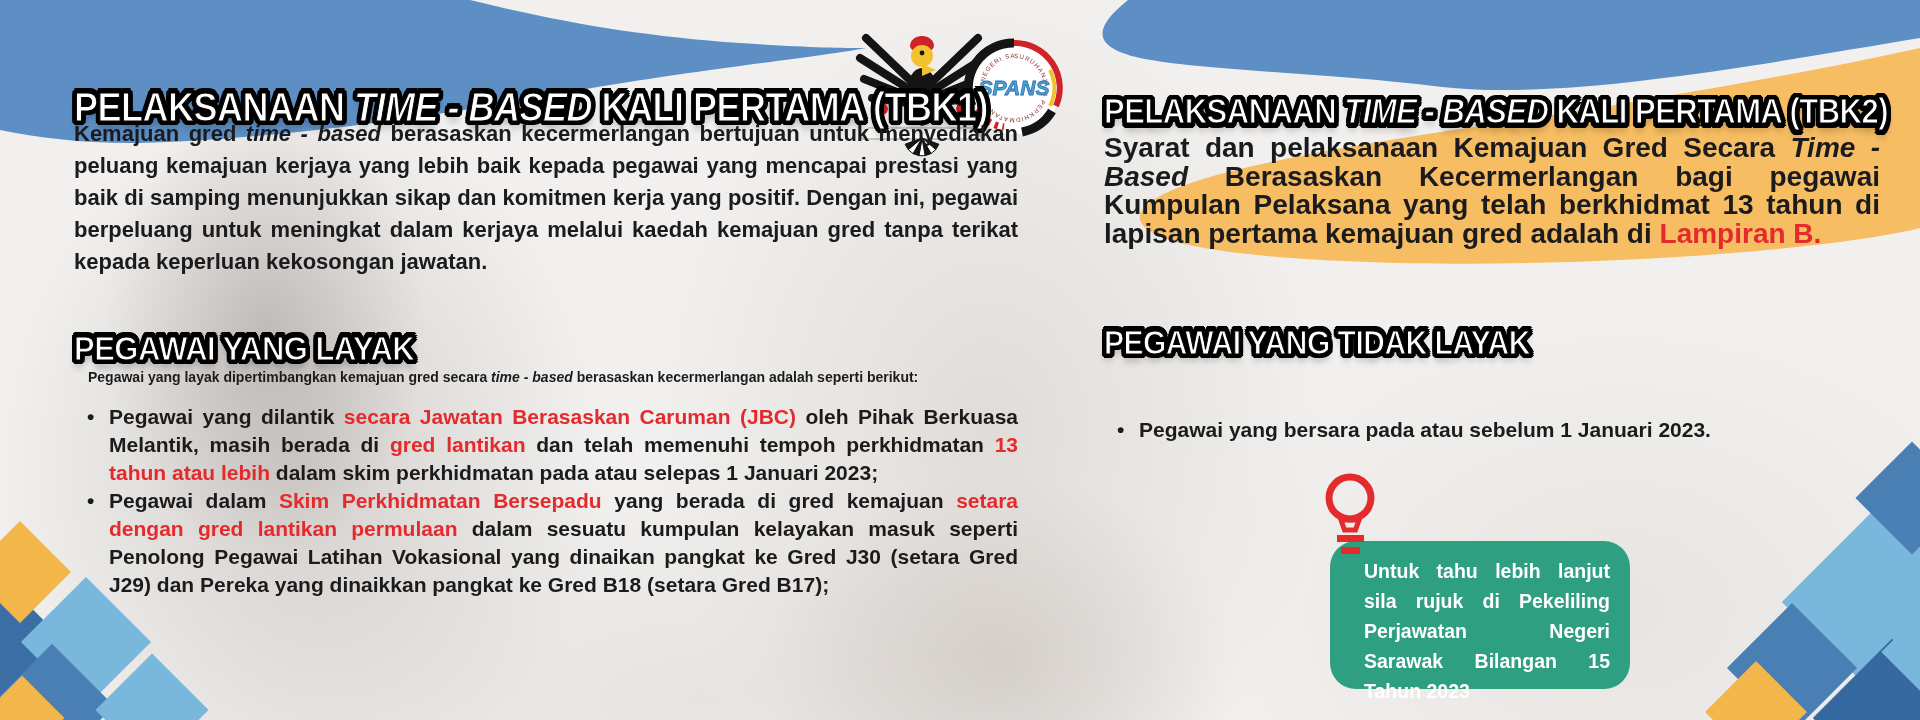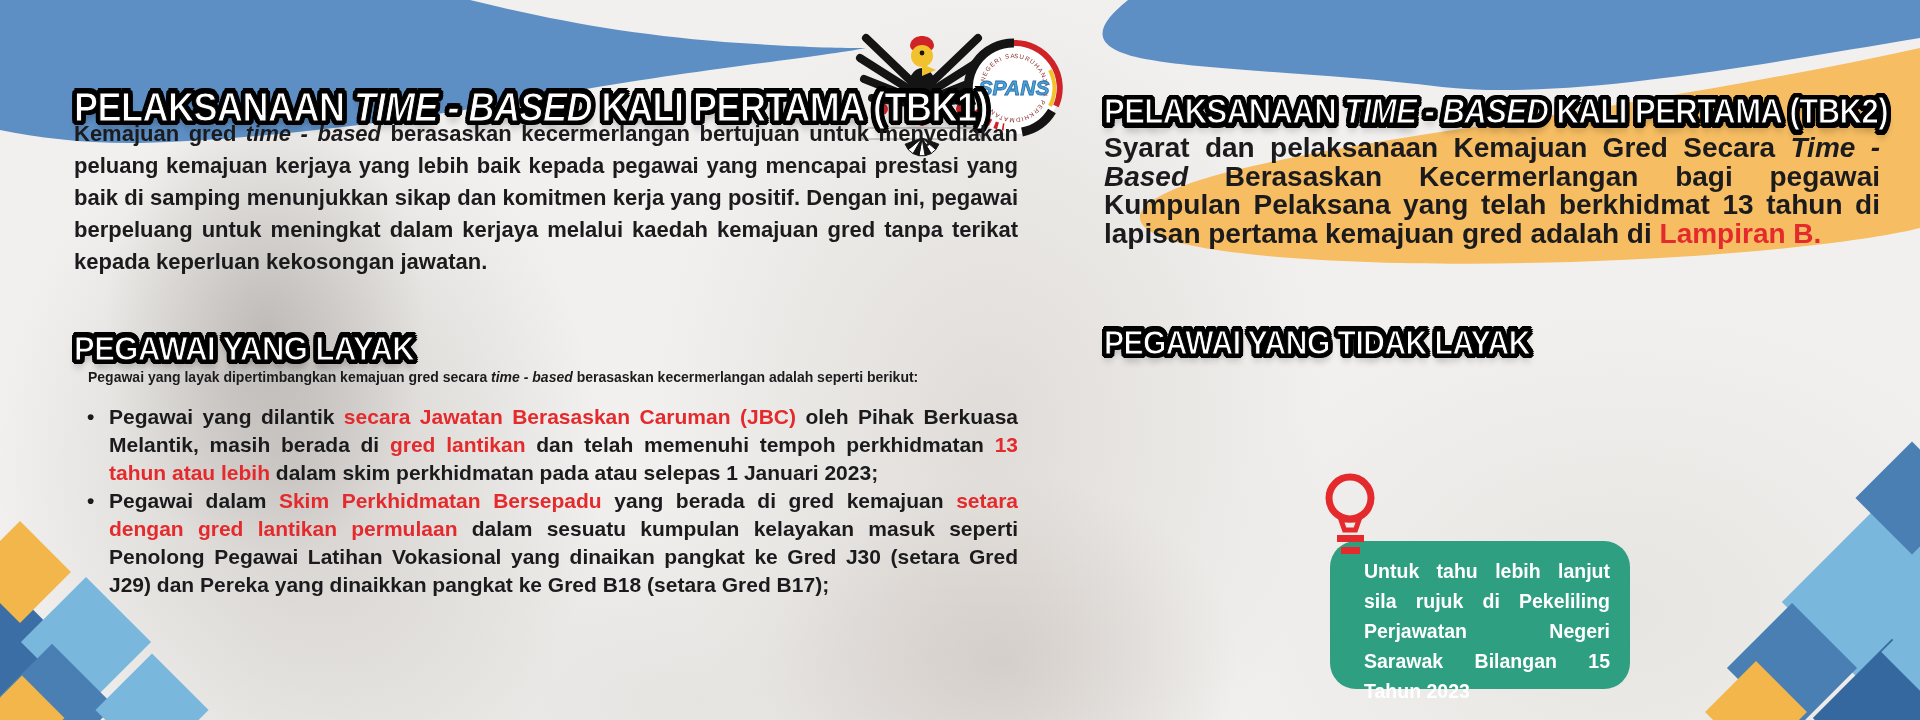--- a/index.html
+++ b/index.html
@@ -159,20 +159,23 @@
   <div class="txt bullets-l">
     <div class="bullet"><span>Pegawai yang dilantik </span><span class="red">secara Jawatan Berasaskan Caruman (JBC)</span><span> oleh Pihak Berkuasa Melantik, masih berada di </span><span class="red">gred lantikan</span><span> dan telah memenuhi tempoh perkhidmatan </span><span class="red">13 tahun atau lebih</span><span> dalam skim perkhidmatan pada atau selepas 1 Januari 2023;</span></div>
     <div class="bullet"><span>Pegawai dalam </span><span class="red">Skim Perkhidmatan Bersepadu</span><span> yang berada di gred kemajuan </span><span class="red">setara dengan gred lantikan permulaan</span><span> dalam sesuatu kumpulan kelayakan masuk seperti Penolong Pegawai Latihan Vokasional yang dinaikan pangkat ke Gred J30 (setara Gred J29) dan Pereka yang dinaikkan pangkat ke Gred B18 (setara Gred B17);</span></div>
   </div>
 
   <div class="hd hd-main-r"><span>PELAKSANAAN </span><span class="it">TIME - BASED</span><span> KALI PERTAMA (TBK2)</span></div>
   <div class="txt tbk2-body"><span>Syarat dan pelaksanaan Kemajuan Gred Secara </span><span class="it">Time - Based</span><span> Berasaskan Kecermerlangan bagi pegawai Kumpulan Pelaksana yang telah berkhidmat 13 tahun di lapisan pertama kemajuan gred adalah di </span><span class="red">Lampiran B.</span></div>
 
   <div class="hd hd-sec-r"><span>PEGAWAI YANG TIDAK LAYAK</span></div>
 
+  <div class="txt bullets-r">
+    <div class="bullet"><span>Pegawai yang bersara pada atau sebelum 1 Januari 2023.</span></div>
+  </div>
 
   <div class="tip-box">Untuk tahu lebih lanjut sila rujuk di Pekeliling Perjawatan Negeri Sarawak Bilangan 15 Tahun 2023</div>
   <svg class="bulb" width="60" height="86" viewBox="0 0 60 86">
     <circle cx="28" cy="26" r="21" fill="none" stroke="#e42a2c" stroke-width="7"></circle>
     <path d="M19,48 L37,48 L33.5,58 L22.5,58 Z" fill="none" stroke="#e42a2c" stroke-width="5"></path>
     <rect x="15" y="63" width="27" height="7" fill="#e42a2c"></rect>
     <rect x="19" y="75" width="19" height="7" fill="#e42a2c"></rect>
   </svg>
 
 </div>

